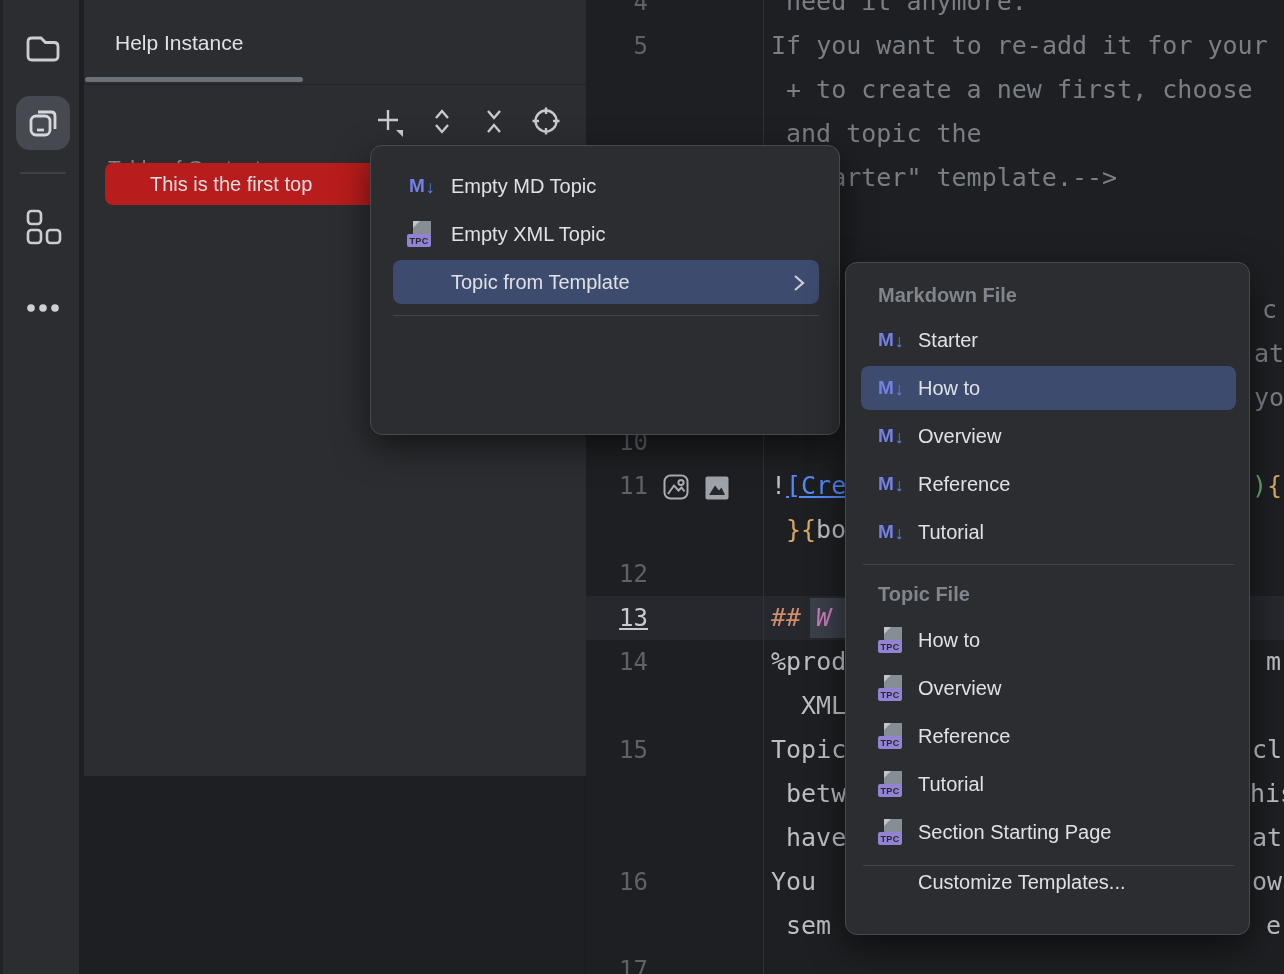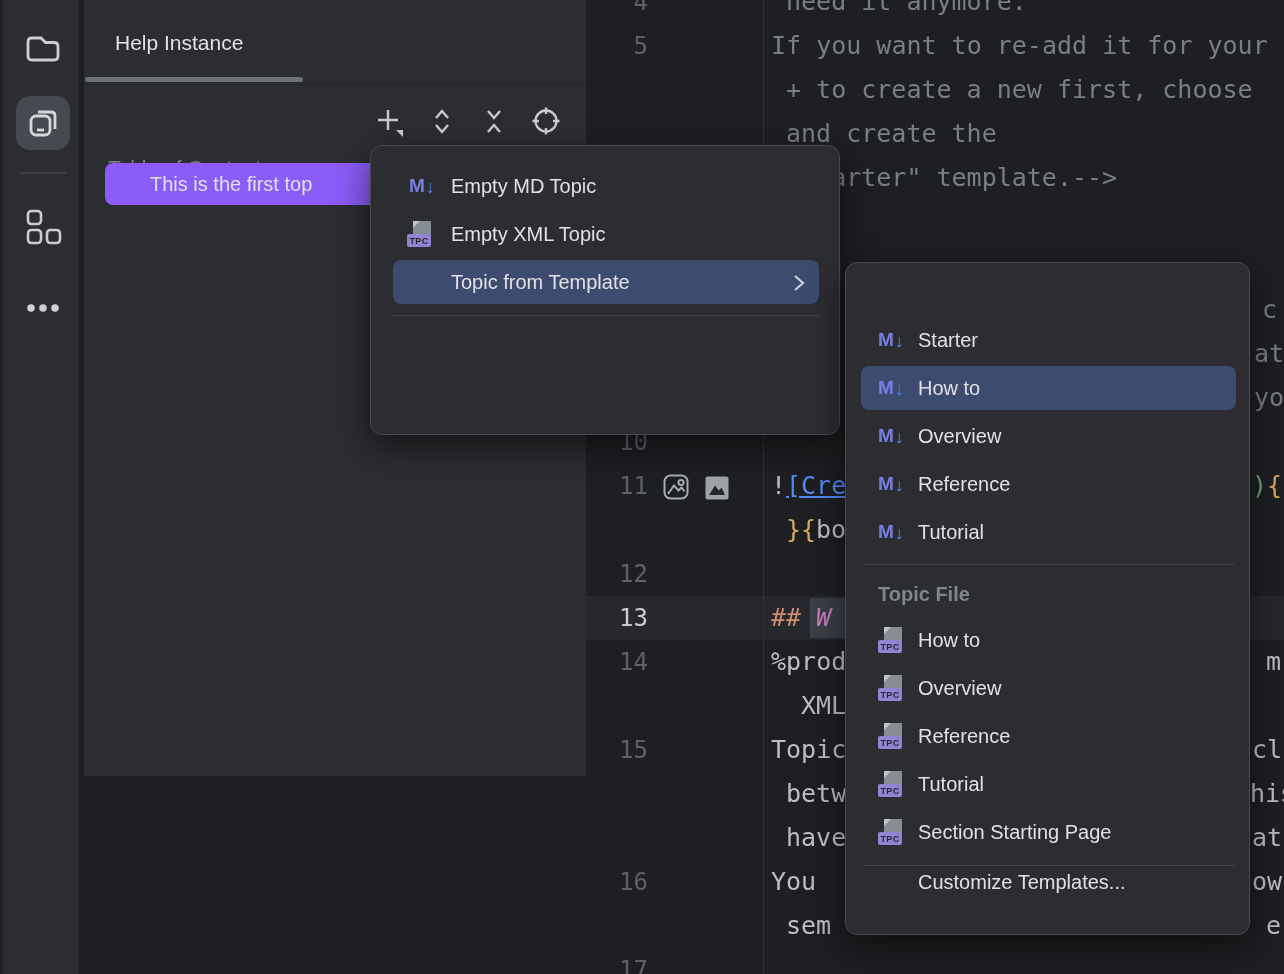--- a/index.html
+++ b/index.html
@@ -15,33 +15,33 @@
   .rail-divider { position:absolute; left:17px; width:46px; height:2px; background:#3E4045; }
 
   
   .panel { position:absolute; left:84px; top:0; width:502px; height:776px; background:#2B2D30; z-index:2; }
   .panel-header { position:absolute; left:0; top:0; width:100%; height:85px; border-bottom:1px solid #222327; }
   .tab-title { position:absolute; left:31px; top:31px; font-size:21px; color:#DFE1E5; }
   .tab-underline { position:absolute; left:1px; top:77px; width:218px; height:5px; border-radius:3px; background:#6C7078; }
   .toc-row { position:absolute; left:0; top:85px; width:100%; height:60px; }
   .toc-title { position:absolute; left:24px; top:23px; font-size:21px; color:#7E828A;margin-top:48px; }
   .toc-icon { position:absolute; top:19px; width:34px; height:34px; display:flex; align-items:center; justify-content:center; }
-  .tree-item { position:absolute; left:21px; top:163px; width:440px; height:42px; background:#8b5cf6;
+  .tree-item { position:absolute; left:21px; top:163px; width:440px; height:42px; background:#b91c1c;
                border-radius:8px; display:flex; align-items:center; }
   .tree-item span { margin-left:45px; font-size:20px; color:#DFE1E5; white-space:nowrap; }
 
   
   .editor-layer { position:absolute; left:585px; top:0; width:699px; height:974px; background:#1E1F22;
                   border-left:1px solid #191A1C; z-index:1; }
   .current-line { position:absolute; left:586px; top:596px; width:698px; height:44px; background:#26282E; z-index:1; }
   .word-box { position:absolute; left:810px; top:598px; width:36px; height:40px; background:#3B3F48; z-index:1; }
   .gutter-divider { position:absolute; left:763px; top:0; width:1px; height:974px; background:#2F3236; z-index:2; }
   .lnum { position:absolute; left:587px; width:61px; height:44px; line-height:44px; text-align:right;
           font-family:"DejaVu Sans Mono", monospace; font-size:24px; color:#5E6268; z-index:3; }
-  .lnum.active { color:#C9CBCF; }
+  .lnum.active { color:#C9CBCF;text-decoration:underline; }
   .crow { position:absolute; left:0; top:0; width:1284px; height:0; z-index:3; }
   .seg { position:absolute; height:44px; line-height:44px; font-family:"DejaVu Sans Mono", monospace;
          font-size:25px; white-space:pre; }
   .c-comment { color:#7A7E85; }
   .c-plain   { color:#BCBEC4; }
   .c-link    { color:#548AF7; text-decoration:underline; }
   .c-gold    { color:#D5A95F; }
   .c-green   { color:#6AAB73; }
   .c-hmark   { color:#CF8E6D; font-style:italic; }
   .c-htext   { color:#C77DBB; font-style:italic; }
@@ -115,21 +115,21 @@
   <svg width="24" height="24" viewBox="0 0 24 24">
     <rect x="0.5" y="0.5" width="23" height="23" rx="2" fill="#9FA4AB"></rect>
     <polygon points="4,19 10,9.5 14,14.5 16.5,11.5 20,19" fill="#26282B"></polygon>
   </svg>
 </span>
 
 <div class="crow">
   <span class="seg c-comment" style="left:786px; top:-20px">need it anymore.</span>
   <span class="seg c-comment" style="left:771px; top:24px">If you want to re-add it for your</span>
   <span class="seg c-comment" style="left:786px; top:68px">+ to create a new first, choose</span>
-  <span class="seg c-comment" style="left:786px; top:112px">and create the</span>
+  <span class="seg c-comment" style="left:786px; top:112px">and topic the</span>
   <span class="seg c-comment" style="left:786px; top:156px">"Starter" template.--&gt;</span>
   <span class="seg c-comment" style="left:1262px; top:288px">c</span>
   <span class="seg c-comment" style="left:1254px; top:332px">at</span>
   <span class="seg c-comment" style="left:1254px; top:376px">yo</span>
 
   <span class="seg c-plain" style="left:771px; top:464px">!</span>
   <span class="seg c-link" style="left:786px; top:464px">[Cre</span>
   <span class="seg c-green" style="left:1252px; top:464px">)</span>
   <span class="seg c-gold" style="left:1267px; top:464px">{</span>
   <span class="seg c-gold" style="left:786px; top:508px">}{</span>
@@ -242,20 +242,23 @@
     <span class="sub-arrow">
       <svg width="12" height="18" viewBox="0 0 12 18" stroke="#CED0D6" stroke-width="2.2" fill="none">
         <polyline points="2,2 10,9 2,16"></polyline>
       </svg>
     </span>
   </div>
   <div class="msep" style="top:169px"></div>
 </div>
 
 <div class="menu menu2">
+  <div class="mheader" style="top:14px">
+    <span>Markdown File</span>
+  </div>
 
   <div class="mitem" style="top:53px">
     <span class="m2-icon md-ic">
         <span class="m">M</span>
         <span class="a">↓</span>
       </span>
     <span class="m2-label">Starter</span>
   </div>
   <div class="mitem" style="top:101px">
     <span class="hl"></span>

